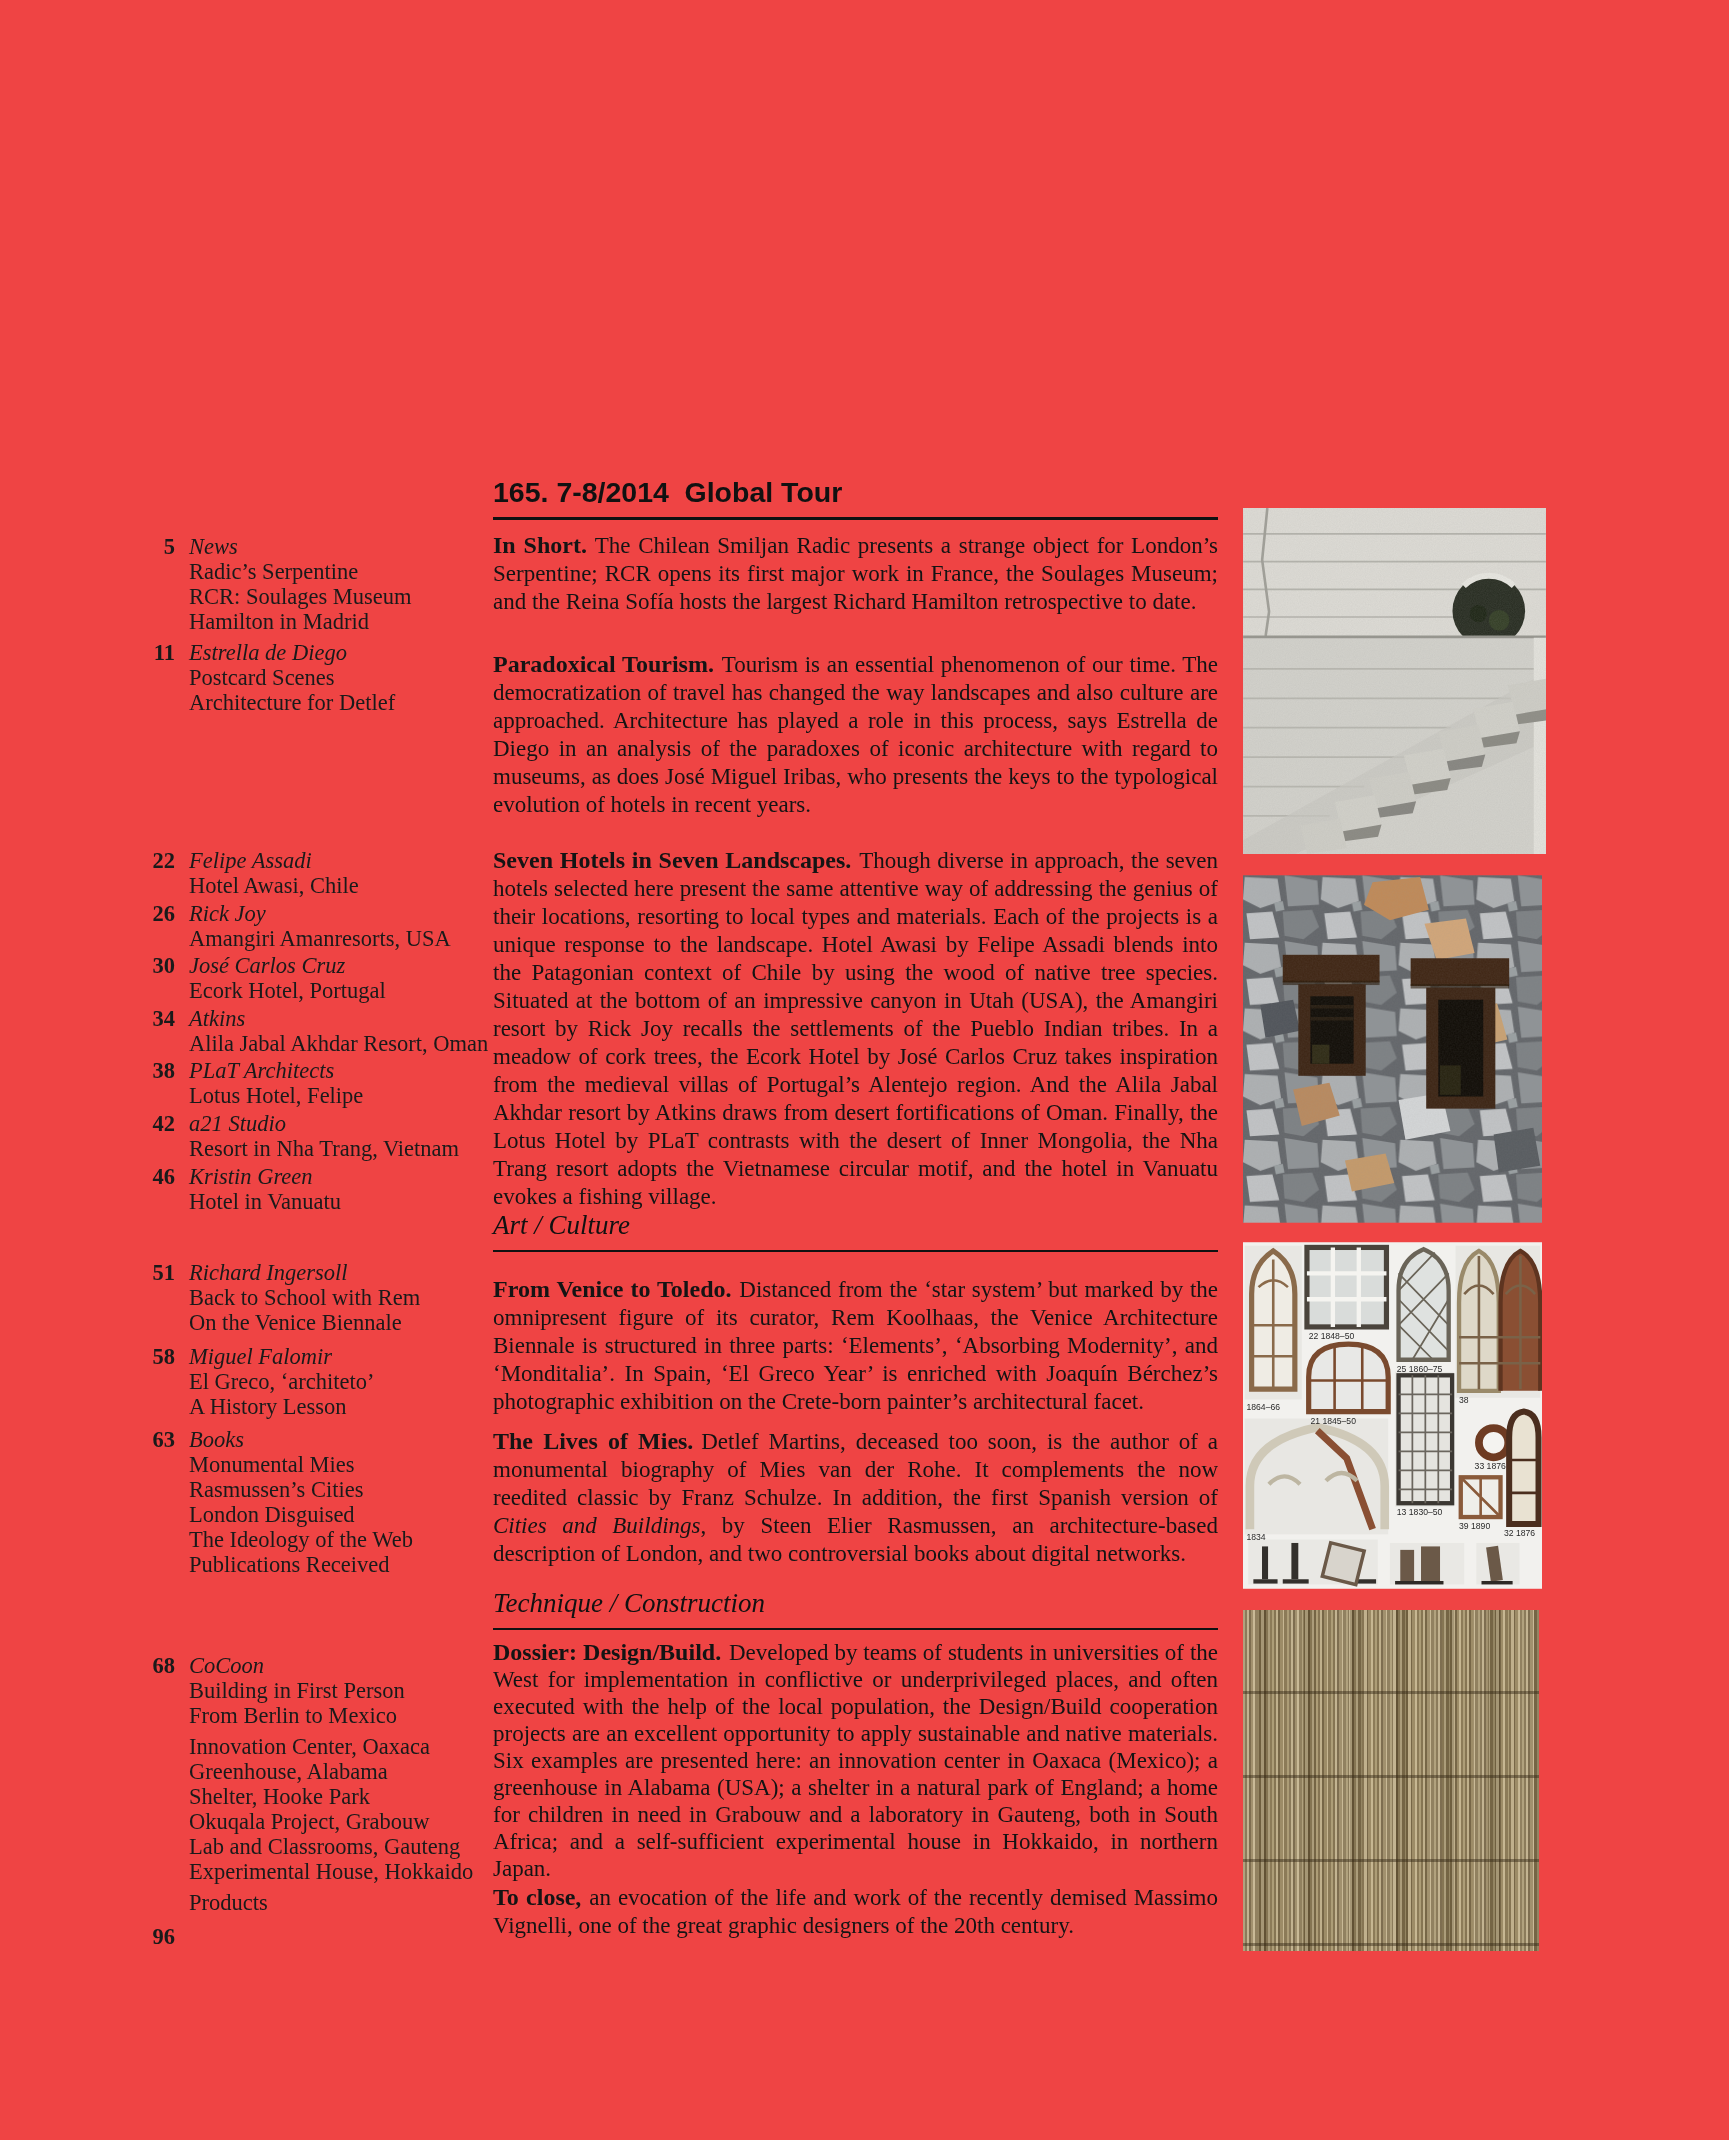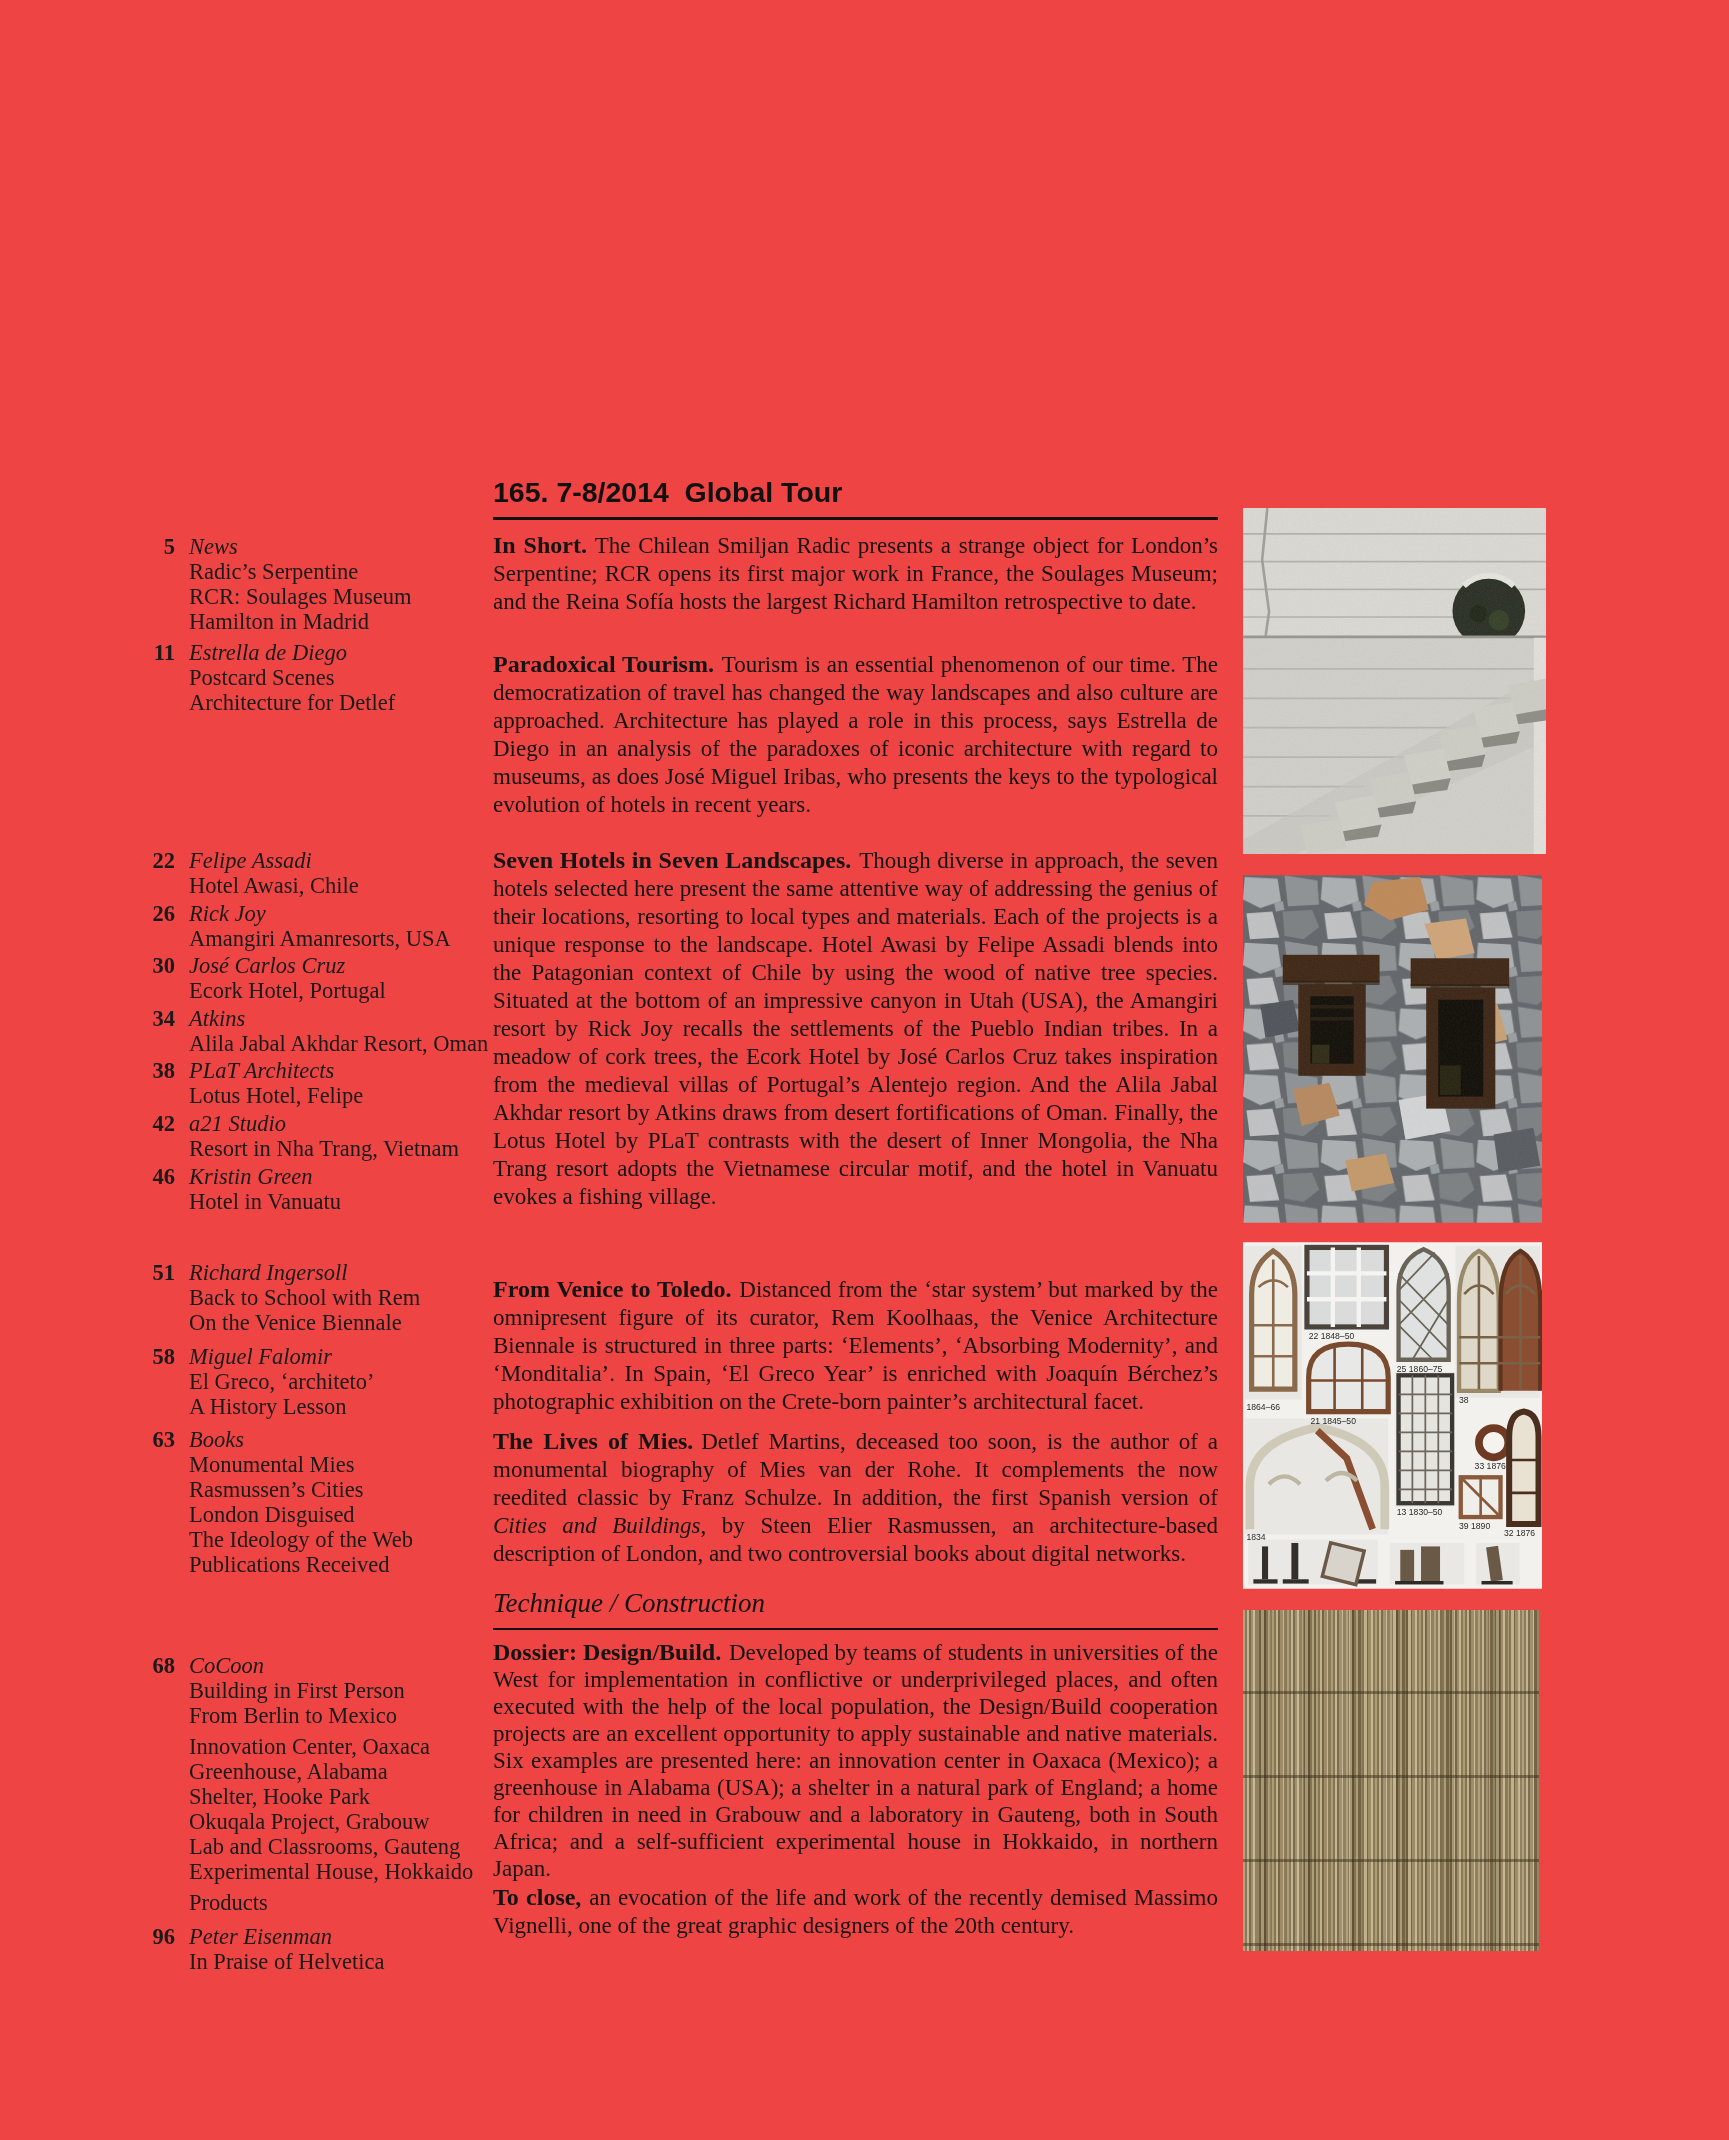--- a/index.html
+++ b/index.html
@@ -166,39 +166,36 @@
             <div class="toc-line">Shelter, Hooke Park</div>
             <div class="toc-line">Okuqala Project, Grabouw</div>
             <div class="toc-line">Lab and Classrooms, Gauteng</div>
             <div class="toc-line">Experimental House, Hokkaido</div>
           </div>
           <div class="toc-tail">Products</div>
         </div>
       </div>
       <div class="toc-entry">
         <div class="toc-num">96</div>
-        <div class="toc-lines">
-          <div class="toc-author">Peter Eisenman</div>
-          <div class="toc-line">In Praise of Helvetica</div>
-        </div>
       </div>
     </div>
 
   <div class="col-item para" style="top:531px;">
     <span class="lead">In Short.</span><span>The Chilean Smiljan Radic presents a strange object for London’s Serpentine; RCR opens its first major work in France, the Soulages Museum; and the Reina Sofía hosts the largest Richard Hamilton retrospective to date.</span>
   </div>
 
   <div class="col-item para" style="top:650px;">
     <span class="lead">Paradoxical Tourism.</span><span>Tourism is an essential phenomenon of our time. The democratization of travel has changed the way landscapes and also culture are approached. Architecture has played a role in this process, says Estrella de Diego in an analysis of the paradoxes of iconic architecture with regard to museums, as does José Miguel Iribas, who presents the keys to the typological evolution of hotels in recent years.</span>
   </div>
 
   <div class="col-item para" style="top:846px;">
     <span class="lead">Seven Hotels in Seven Landscapes.</span><span>Though diverse in approach, the seven hotels selected here present the same attentive way of addressing the genius of their locations, resorting to local types and materials. Each of the projects is a unique response to the landscape. Hotel Awasi by Felipe Assadi blends into the Patagonian context of Chile by using the wood of native tree species. Situated at the bottom of an impressive canyon in Utah (USA), the Amangiri resort by Rick Joy recalls the settlements of the Pueblo Indian tribes. In a meadow of cork trees, the Ecork Hotel by José Carlos Cruz takes inspiration from the medieval villas of Portugal’s Alentejo region. And the Alila Jabal Akhdar resort by Atkins draws from desert fortifications of Oman. Finally, the Lotus Hotel by PLaT contrasts with the desert of Inner Mongolia, the Nha Trang resort adopts the Vietnamese circular motif, and the hotel in Vanuatu evokes a fishing village.</span>
   </div>
 
+  <div class="col-item divider" style="top:1211px;">Art / Culture</div>
 
   <div class="col-item para" style="top:1275px;">
     <span class="lead">From Venice to Toledo.</span><span>Distanced from the ‘star system’ but marked by the omnipresent figure of its curator, Rem Koolhaas, the Venice Architecture Biennale is structured in three parts: ‘Elements’, ‘Absorbing Modernity’, and ‘Monditalia’. In Spain, ‘El Greco Year’ is enriched with Joaquín Bérchez’s photographic exhibition on the Crete-born painter’s architectural facet.</span>
   </div>
 
   <div class="col-item para" style="top:1427px;">
     <span class="lead">The Lives of Mies.</span><span>Detlef Martins, deceased too soon, is the author of a monumental biography of Mies van der Rohe. It complements the now reedited classic by Franz Schulze. In addition, the first Spanish version of </span><span style="font-style:italic">Cities and Buildings</span><span>, by Steen Elier Rasmussen, an architecture-based description of London, and two controversial books about digital networks.</span>
   </div>
 
   <div class="col-item divider" style="top:1589px;">Technique / Construction</div>

